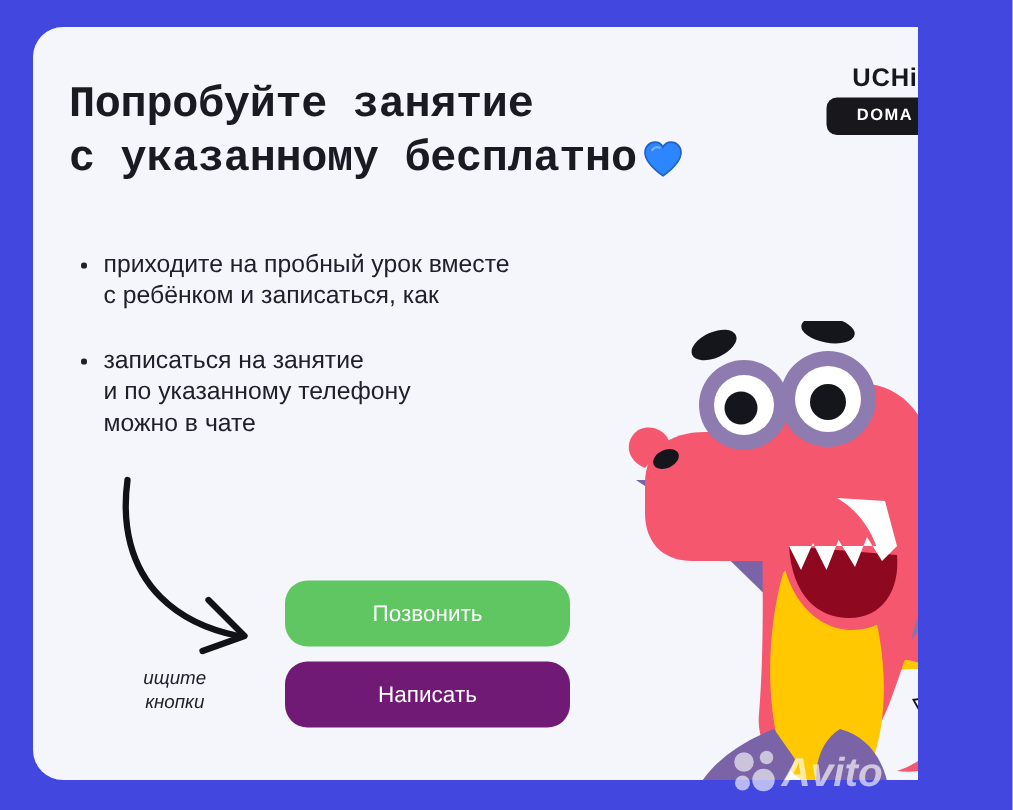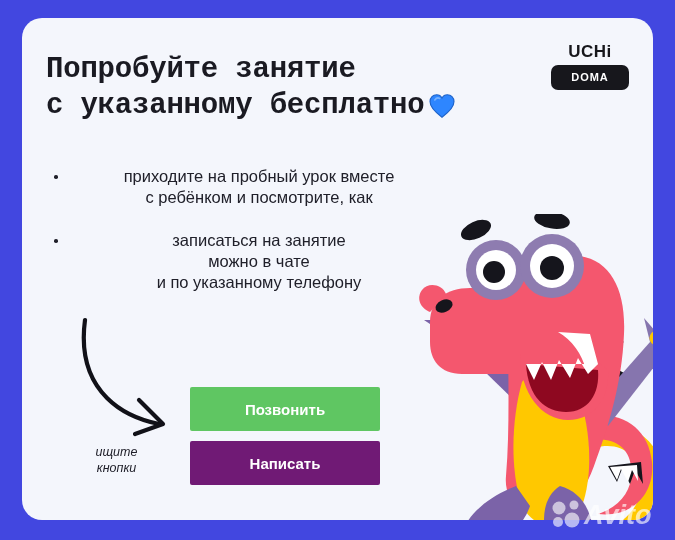--- a/index.html
+++ b/index.html
@@ -1,21 +1,21 @@
 <!DOCTYPE html>
 <html><head>
 <meta charset="utf-8">
 <style>
   html,body{margin:0;padding:0;}
   body{
     width:675px;height:540px;overflow:hidden;
     font-family:"Liberation Sans","DejaVu Sans",sans-serif;
     background:#4247E0;
   }
-  #stage{position:relative;width:675px;height:540px;background:#4247E0;overflow:hidden;}
+  #stage{position:relative;width:612px;height:540px;background:#4247E0;overflow:hidden;}
 
   
   .card{
     position:absolute;left:22px;top:18px;width:631px;height:502px;
     background:#F4F6FC;border-radius:20px;overflow:hidden;
   }
 
   
   .logo{position:absolute;right:24px;top:24px;width:78px;text-align:center;}
   .logo-top{
@@ -32,45 +32,44 @@
   .headline{
     position:absolute;left:24px;top:34px;width:480px;
     font-size:29px;font-weight:bold;color:#1A1A22;
     line-height:36px;letter-spacing:-0.2px;font-family:Liberation Mono, monospace;
   }
   .headline .ln{display:block;white-space:nowrap;}
   .heart{font-size:26px;vertical-align:-2px;margin-left:5px;}
   .heart svg{vertical-align:-3px;}
 
   
-  .bullets{position:absolute;left:27px;top:148px;width:400px;text-align:center;}
+  .bullets{position:absolute;left:27px;top:148px;width:400px;}
   .bullet{position:relative;padding-left:20px;font-size:16.5px;color:#20202A;
           line-height:21px;margin-bottom:22px;}
   .bullet:before{
     content:"";position:absolute;left:5px;top:9px;width:3.5px;height:3.5px;
     border-radius:50%;background:#20202A;
   }
   .bullet .ln{display:block;white-space:nowrap;}
 
   
   .arrow{position:absolute;left:55px;top:298px;width:110px;height:125px;}
   .hint{
     position:absolute;left:42px;top:426px;width:105px;text-align:center;
     font-size:12.5px;color:#20202A;line-height:16px;font-weight:normal;font-style:italic;
   }
   .hint .ln{display:block;}
 
   
   .btn{
     position:absolute;left:168px;width:190px;height:44px;border:0;
-    border-radius:2px;color:#FFFFFF;font-size:15px;
+    border-radius:15px;color:#FFFFFF;font-size:15px;
     font-family:"Liberation Sans","DejaVu Sans",sans-serif;
     display:flex;align-items:center;justify-content:center;cursor:pointer;
     padding:18px;
-    font-weight:bold;
   }
   .btn-call{top:369px;background:#5FC662;}
   .btn-write{top:423px;background:#701a75;}
 
   
   .dino{position:absolute;left:390px;top:196px;width:285px;height:330px;}
 
   
   .avito{position:absolute;right:10px;bottom:10px;width:115px;height:34px;opacity:.72;font-style:italic;}
 </style>
@@ -90,26 +89,26 @@
       <span class="ln">Попробуйте занятие</span>
       <span class="ln"><span>с указанному бесплатно</span><span class="heart"><svg width="26" height="24" viewBox="0 0 32 30">
               <path d="M16 29 C5 21 1 15 1 9.5 C1 4.5 4.8 1 9.3 1 C12.3 1 14.7 2.6 16 5 C17.3 2.6 19.7 1 22.7 1 C27.2 1 31 4.5 31 9.5 C31 15 27 21 16 29 Z" fill="#2E86FF" stroke="#1F63C8" stroke-width="1.4"></path>
               <path d="M7 7.5 C8.6 5.2 11.4 4.6 13.2 5.6" stroke="#8FC0FF" stroke-width="2" fill="none" stroke-linecap="round" opacity=".75"></path>
             </svg></span></span>
     </div>
 
     <div class="bullets">
       <div class="bullet">
         <span class="ln">приходите на пробный урок вместе</span>
-        <span class="ln">с ребёнком и посмотрите, как</span>
+        <span class="ln">с ребёнком и записаться, как</span>
       </div>
       <div class="bullet">
         <span class="ln">записаться на занятие</span>
+        <span class="ln">и по указанному телефону</span>
         <span class="ln">можно в чате</span>
-        <span class="ln">и по указанному телефону</span>
       </div>
     </div>
 
     <div class="arrow">
       <svg width="110" height="125" viewBox="0 0 110 125">
         <path d="M8 4 C4 34 10 62 30 82 C44 96 62 104 82 108" fill="none" stroke="#111118" stroke-width="4.2" stroke-linecap="round"></path>
         <path d="M62 84 L86 108 L58 118" fill="none" stroke="#111118" stroke-width="4.2" stroke-linecap="round" stroke-linejoin="round"></path>
       </svg>
     </div>
 

